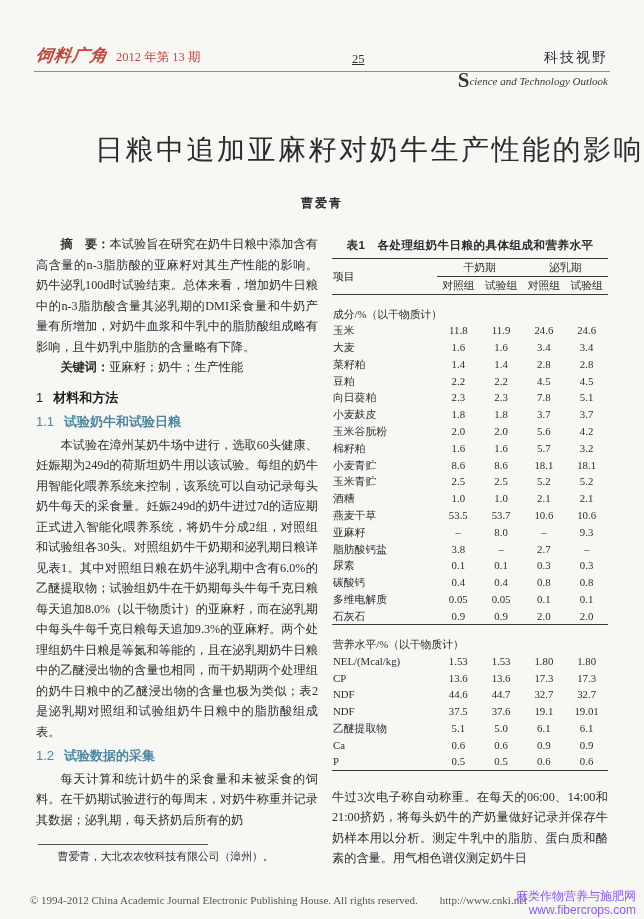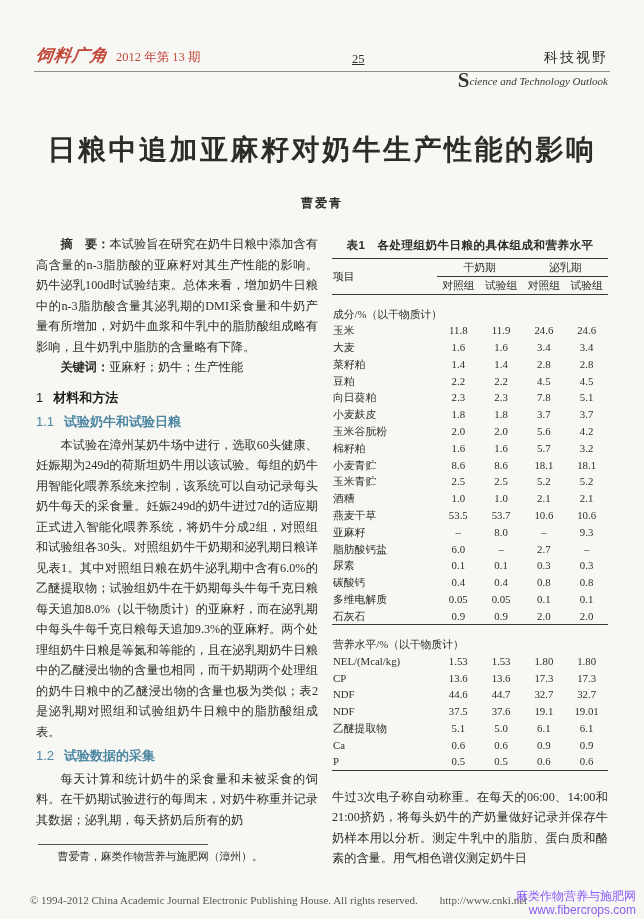--- a/index.html
+++ b/index.html
@@ -33,22 +33,22 @@
   .col-cn{font-size:14px;font-weight:normal;letter-spacing:2px;}
   .header-rule{border-top:1.5px solid #8f8d89;margin:0 34px;}
   .col-en{
     text-align:right;padding:3px 36px 0 0;
     font-style:italic;font-size:11px;color:#3a3835;
   }
   .col-en .big-s{font-size:21px;font-weight:bold;font-style:normal;line-height:10px;vertical-align:-2px;}
   
   .title{
     margin:44px 0 0 0;
-    text-align:center;
-    font-size:28px;font-weight:700;
+    text-align:right;
+    font-size:28px;font-weight:400;
     letter-spacing:2.5px;
   }
   .author{text-align:center;font-size:12px;font-weight:bold;margin-top:26px;letter-spacing:2px;}
   
   .columns{
     display:flex;gap:14px;
     padding:22px 36px 0 36px;
     align-items:flex-start;
   }
   .col-left{width:282px;font-size:12.2px;line-height:20.5px;text-align:justify;}
@@ -134,21 +134,21 @@
 
       <div class="sec-h1"><span class="num">1</span><span>材料和方法</span></div>
 
       <div class="sec-h2"><span class="num">1.1</span><span>试验奶牛和试验日粮</span></div>
       <p>本试验在漳州某奶牛场中进行，选取60头健康、妊娠期为249d的荷斯坦奶牛用以该试验。每组的奶牛用智能化喂养系统来控制，该系统可以自动记录每头奶牛每天的采食量。妊娠249d的奶牛进过7d的适应期正式进入智能化喂养系统，将奶牛分成2组，对照组和试验组各30头。对照组奶牛干奶期和泌乳期日粮详见表1。其中对照组日粮在奶牛泌乳期中含有6.0%的乙醚提取物；试验组奶牛在干奶期每头牛每千克日粮每天追加8.0%（以干物质计）的亚麻籽，而在泌乳期中每头牛每千克日粮每天追加9.3%的亚麻籽。两个处理组奶牛日粮是等氮和等能的，且在泌乳期奶牛日粮中的乙醚浸出物的含量也相同，而干奶期两个处理组的奶牛日粮中的乙醚浸出物的含量也极为类似；表2是泌乳期对照组和试验组奶牛日粮中的脂肪酸组成表。</p>
 
       <div class="sec-h2"><span class="num">1.2</span><span>试验数据的采集</span></div>
       <p>每天计算和统计奶牛的采食量和未被采食的饲料。在干奶期试验进行的每周末，对奶牛称重并记录其数据；泌乳期，每天挤奶后所有的奶</p>
 
       <div class="footnote-rule"></div>
-      <p class="footnote">曹爱青，麻类作物营养与施肥网（漳州）。</p>
+      <p class="footnote">曹爱青，大北农农牧科技有限公司（漳州）。</p>
     </div>
 
     <div class="col-right">
       <div class="table-caption">表1　各处理组奶牛日粮的具体组成和营养水平</div>
       <table class="diet" id="t1">
         <thead>
           <tr>
             <th class="item-h" rowspan="2">项目</th>
             <th class="grp" colspan="2">干奶期</th>
             <th class="grp" colspan="2">泌乳期</th>
@@ -250,21 +250,21 @@
             </tr>
             <tr>
               <td class="lbl">亚麻籽</td>
               <td class="val">–</td>
               <td class="val">8.0</td>
               <td class="val">–</td>
               <td class="val">9.3</td>
             </tr>
             <tr>
               <td class="lbl">脂肪酸钙盐</td>
-              <td class="val">6.0</td>
+              <td class="val">3.8</td>
               <td class="val">–</td>
               <td class="val">2.7</td>
               <td class="val">–</td>
             </tr>
             <tr>
               <td class="lbl">尿素</td>
               <td class="val">0.1</td>
               <td class="val">0.1</td>
               <td class="val">0.3</td>
               <td class="val">0.3</td>

